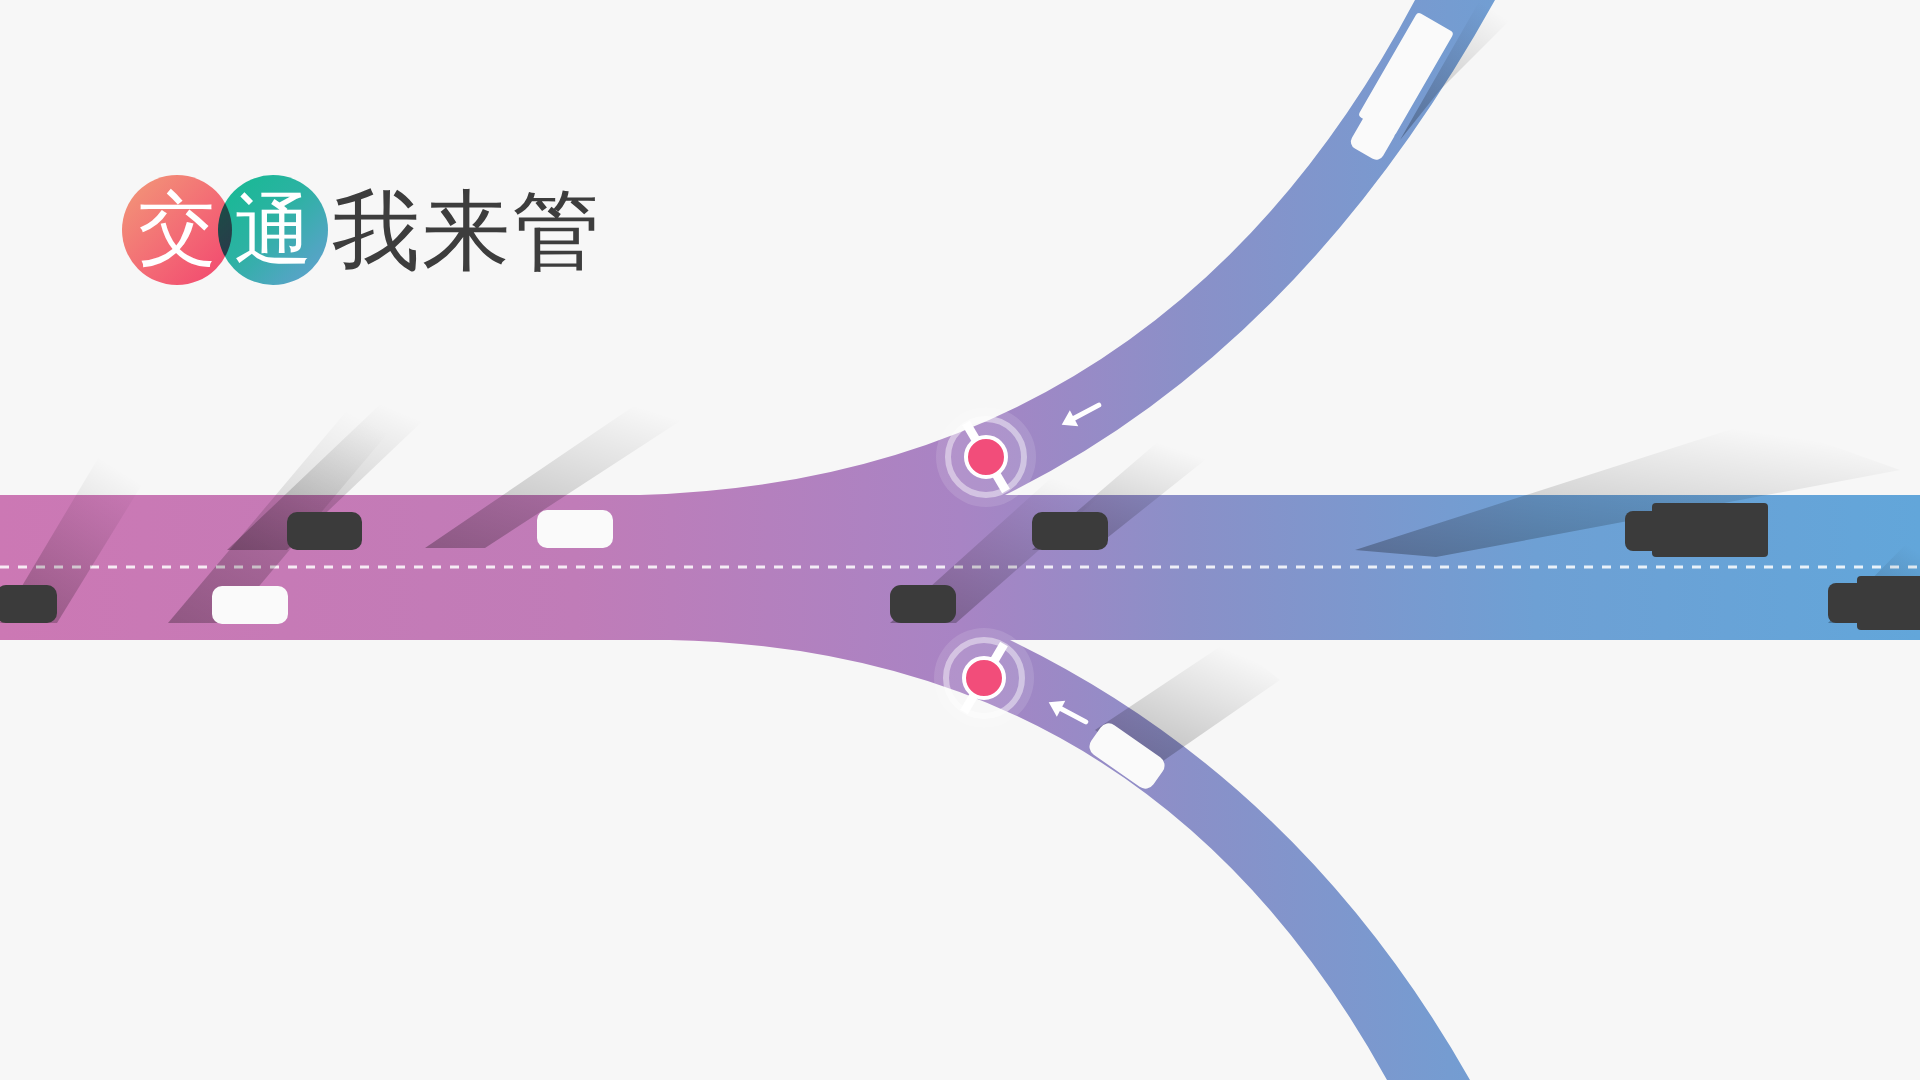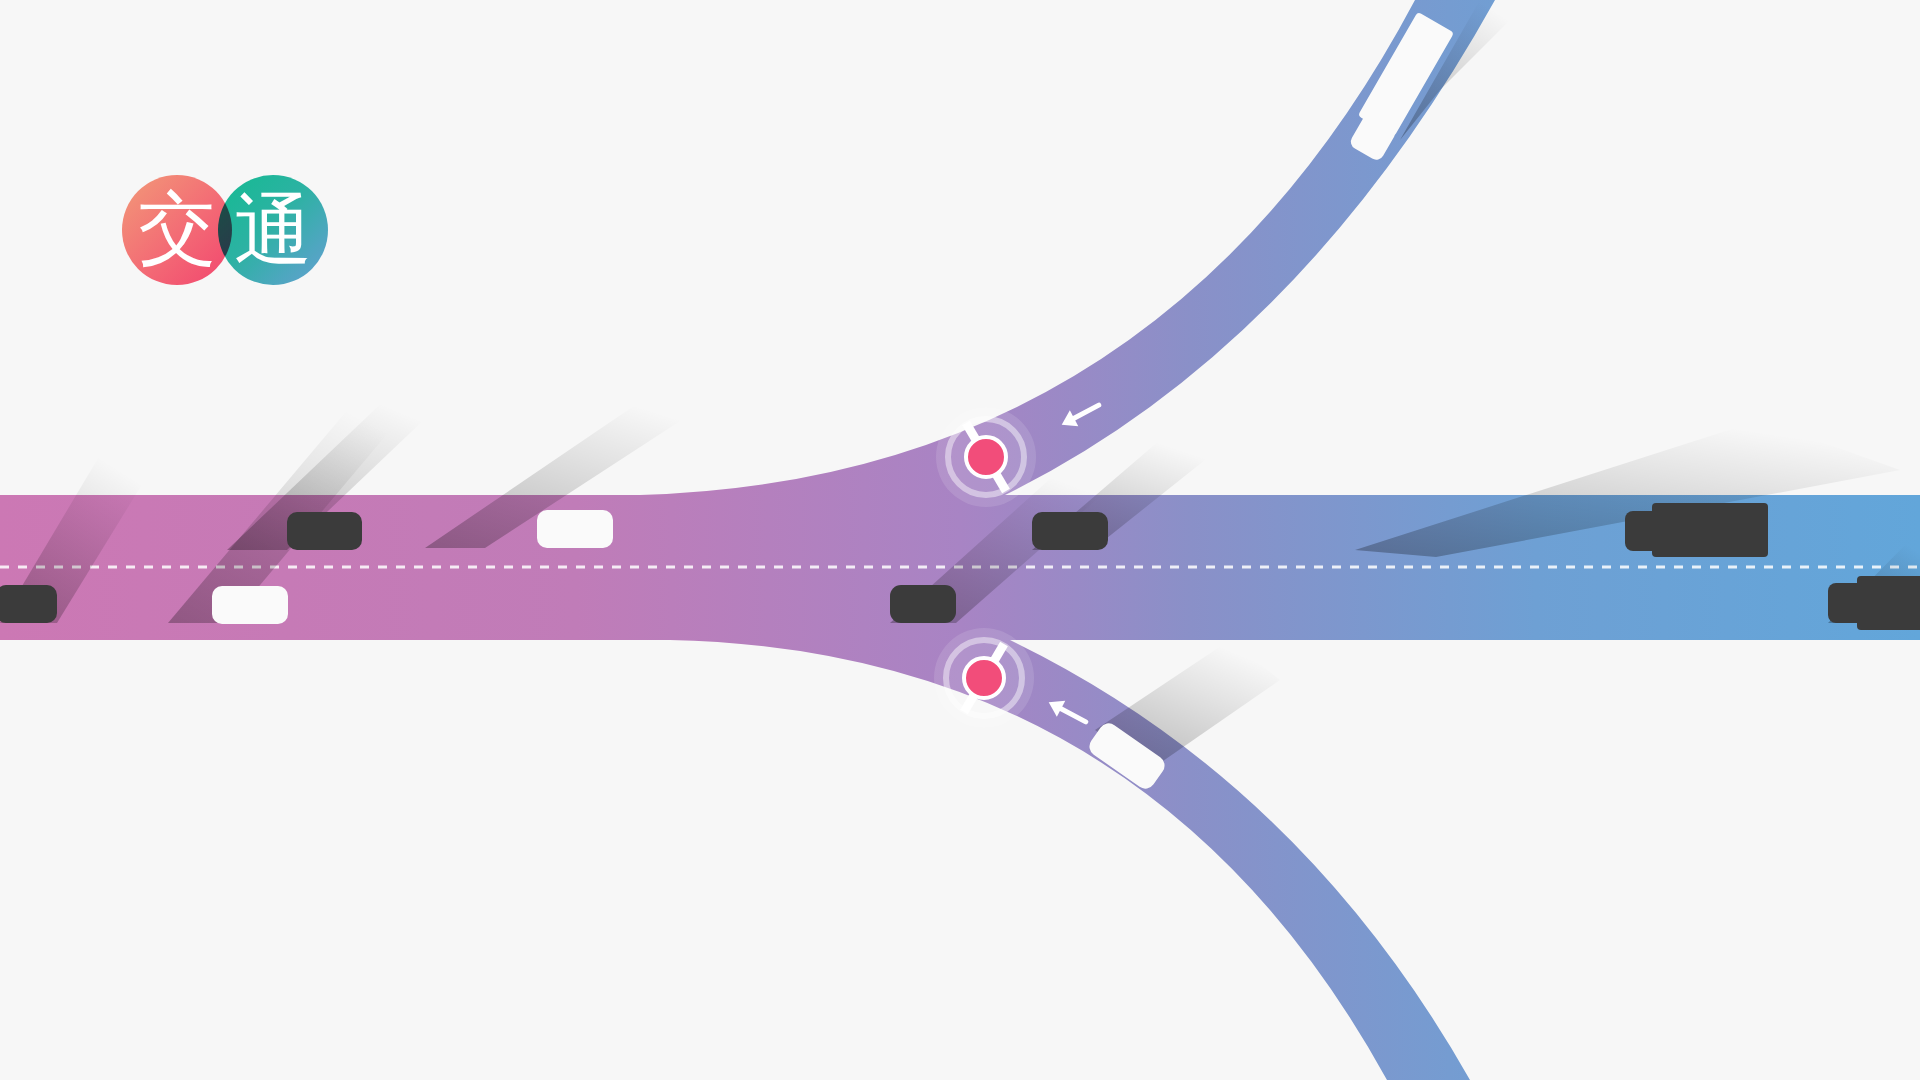--- a/index.html
+++ b/index.html
@@ -97,13 +97,14 @@
     <circle r="20" fill="#f24d7a" stroke="#fff" stroke-width="4"></circle>
   </g>
 </svg>
 
 <div class="logo">
   <div class="logo-circle c1">
       <span>交</span>
     </div>
   <div class="logo-circle c2"></div>
   <div class="c2-text">通</div>
+  <div class="logo-rest">我来管</div>
 </div>
 
 </body></html>

